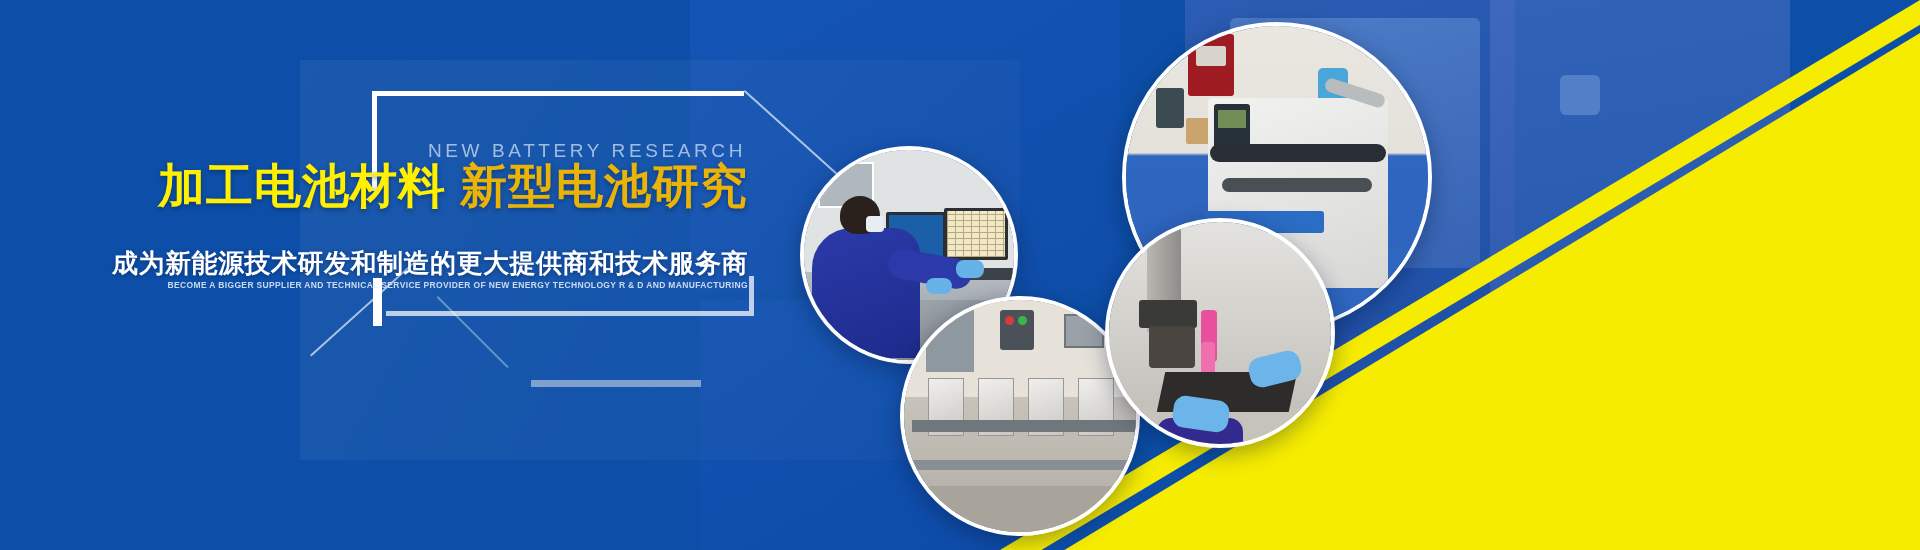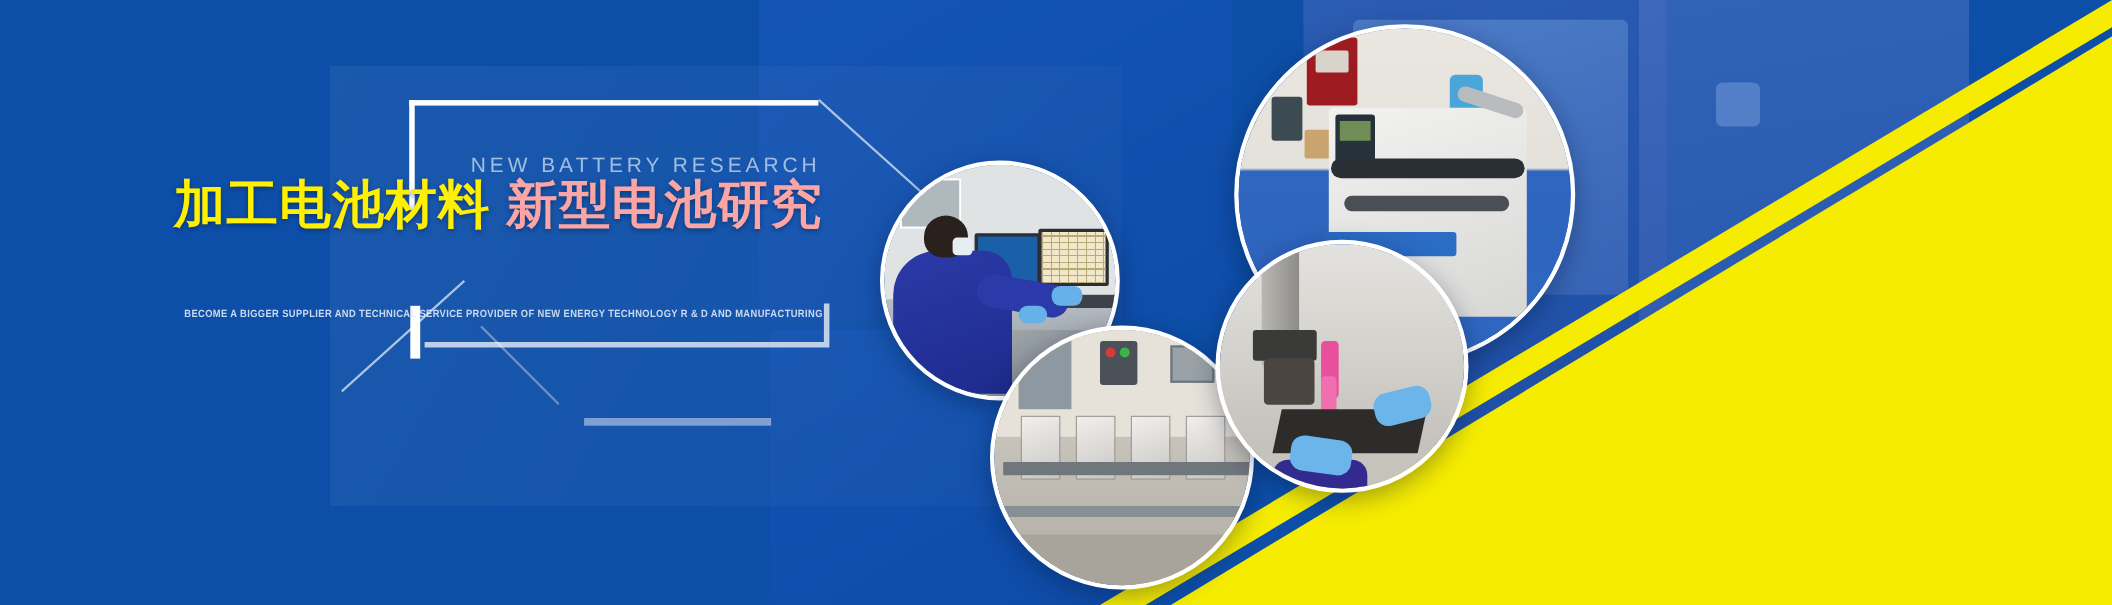--- a/index.html
+++ b/index.html
@@ -100,21 +100,21 @@
     font-size:19px; letter-spacing:3.6px; font-weight:400;
     color:rgba(215,228,245,.72);
     white-space:nowrap;
   }
   .headline{
     position:absolute; right:52px; top:160px;
     font-size:47px; font-weight:700; letter-spacing:1px;
     white-space:nowrap; line-height:1.12;
   }
   .headline .hl-yellow{ color:#fff000; text-shadow:0 2px 5px rgba(0,20,60,.45); }
-  .headline .hl-white{ color:#fca5a5;  text-shadow:0 2px 5px rgba(0,20,60,.45); }
+  .headline .hl-white{ color:#eab308;  text-shadow:0 2px 5px rgba(0,20,60,.45); }
 
   .taglines{
     position:absolute; right:52px; top:212px;
     font-size:25px; font-weight:700; letter-spacing:2px;
     color:#fff000; white-space:nowrap;
     text-shadow:0 1px 4px rgba(0,20,60,.4);
   }
   .taglines .sep{ color:rgba(255,240,0,.8); font-weight:400; padding:0 7px; }
 
   .promise{
@@ -237,20 +237,21 @@
 
   <div class="copy">
     <div class="eyebrow">NEW BATTERY RESEARCH</div>
 
     <div class="headline">
       <span class="hl-yellow">加工电池材料</span>
       <span class="hl-white">新型电池研究</span>
     </div>
 
 
+    <div class="promise">成为新能源技术研发和制造的更大提供商和技术服务商</div>
     <div class="promise-en">BECOME A BIGGER SUPPLIER AND TECHNICAL SERVICE PROVIDER OF NEW ENERGY TECHNOLOGY R &amp; D AND MANUFACTURING</div>
   </div>
 
   <div class="circles">
 
     <div class="circ" id="c1">
       <div class="scene">
         <span class="floor"></span>
           <span class="fire"></span>
           <span class="fire2"></span>

